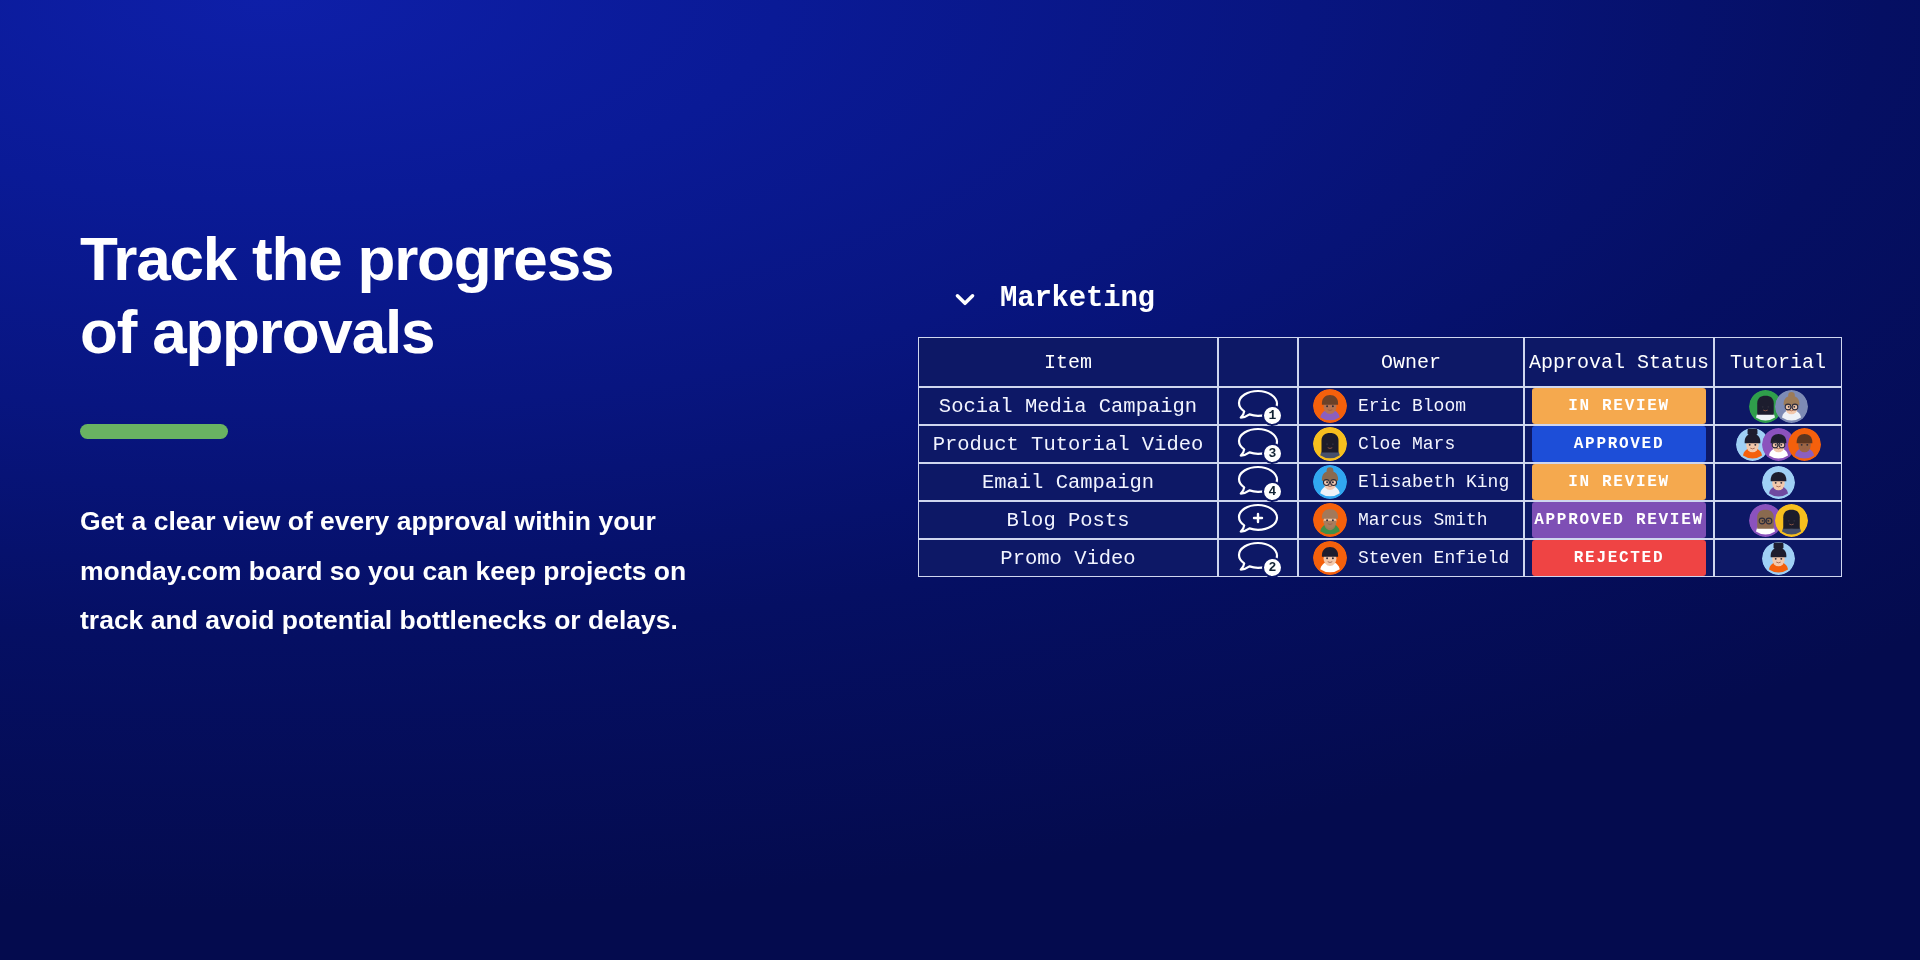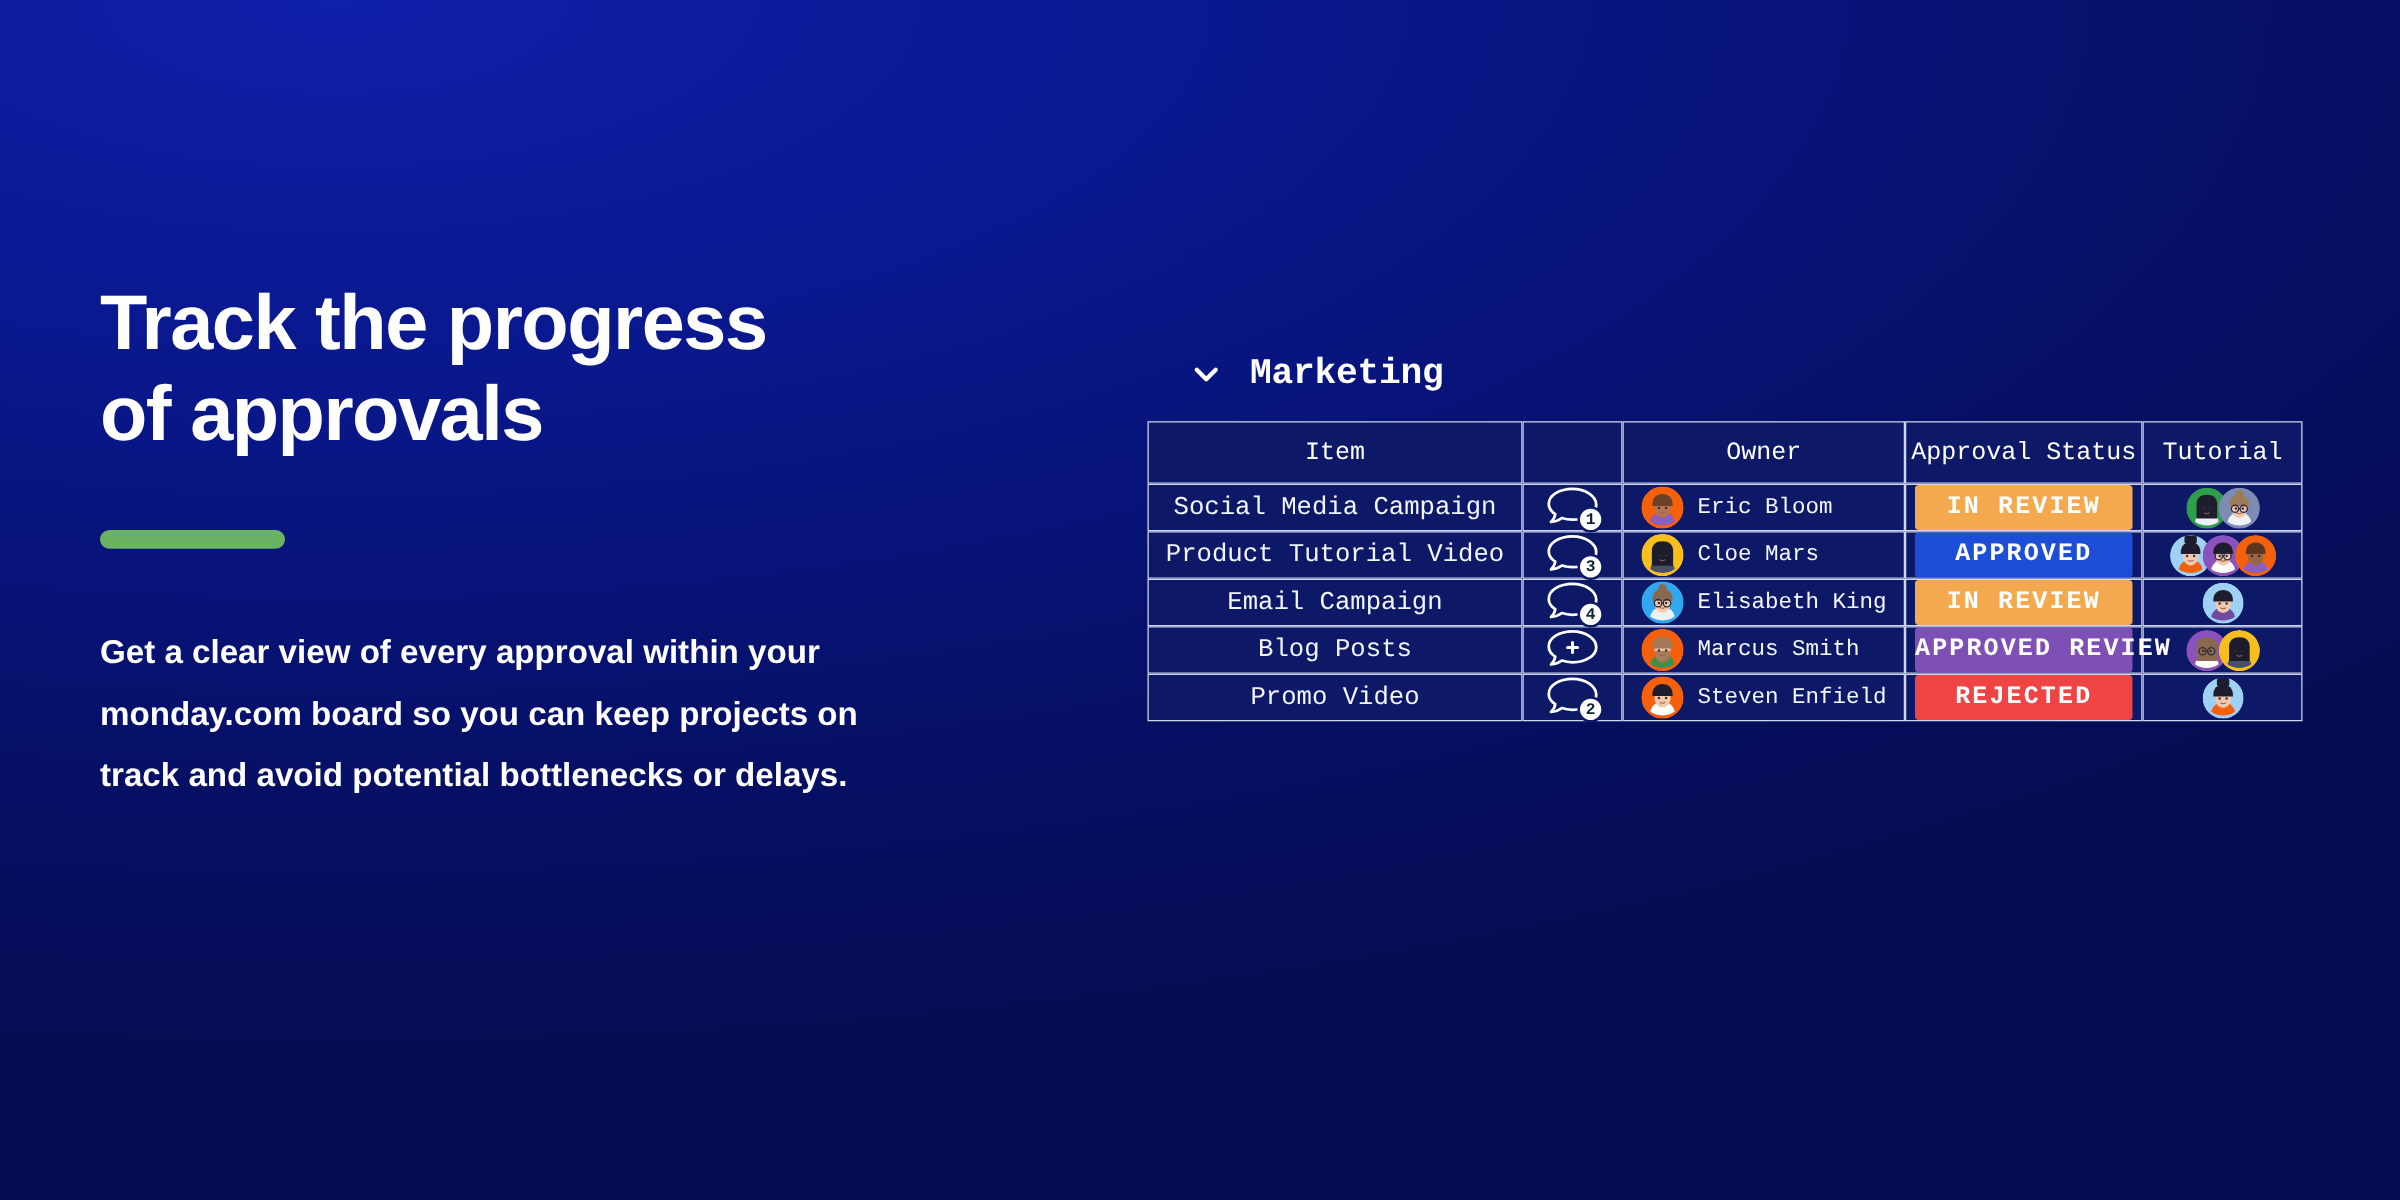--- a/index.html
+++ b/index.html
@@ -92,21 +92,21 @@
   .appr-wrap .av { margin-left:-7px; }
   .appr-wrap .av:first-child { margin-left:0; }
 
   
   .pill {
     display:block;
     margin:0 7px;
     height:36px;
     line-height:36px;
     border-radius:3px;
-    font-size:20px;
+    font-size:16px;
     font-weight:700;
     letter-spacing:1.7px;
     color:#fff;
     text-align:center;
     white-space:nowrap;
   }
 </style>
 </head>
 <body>
 

